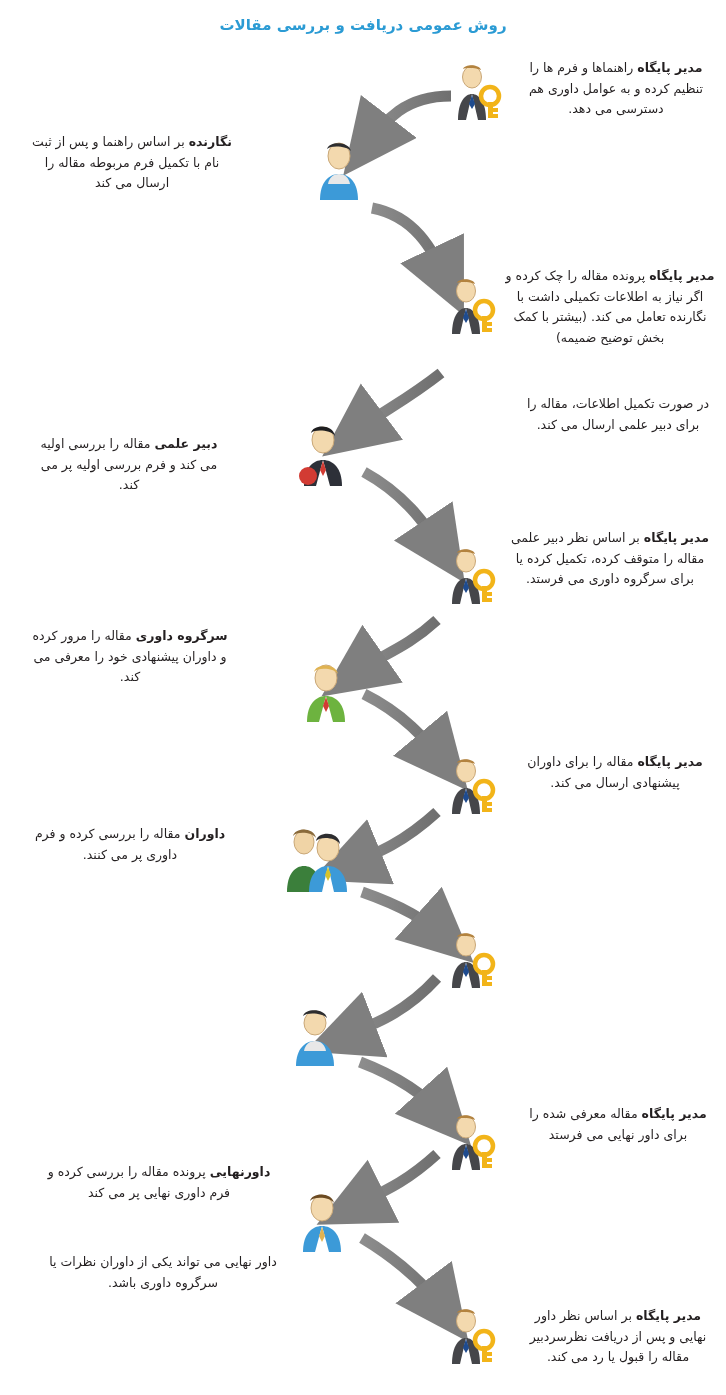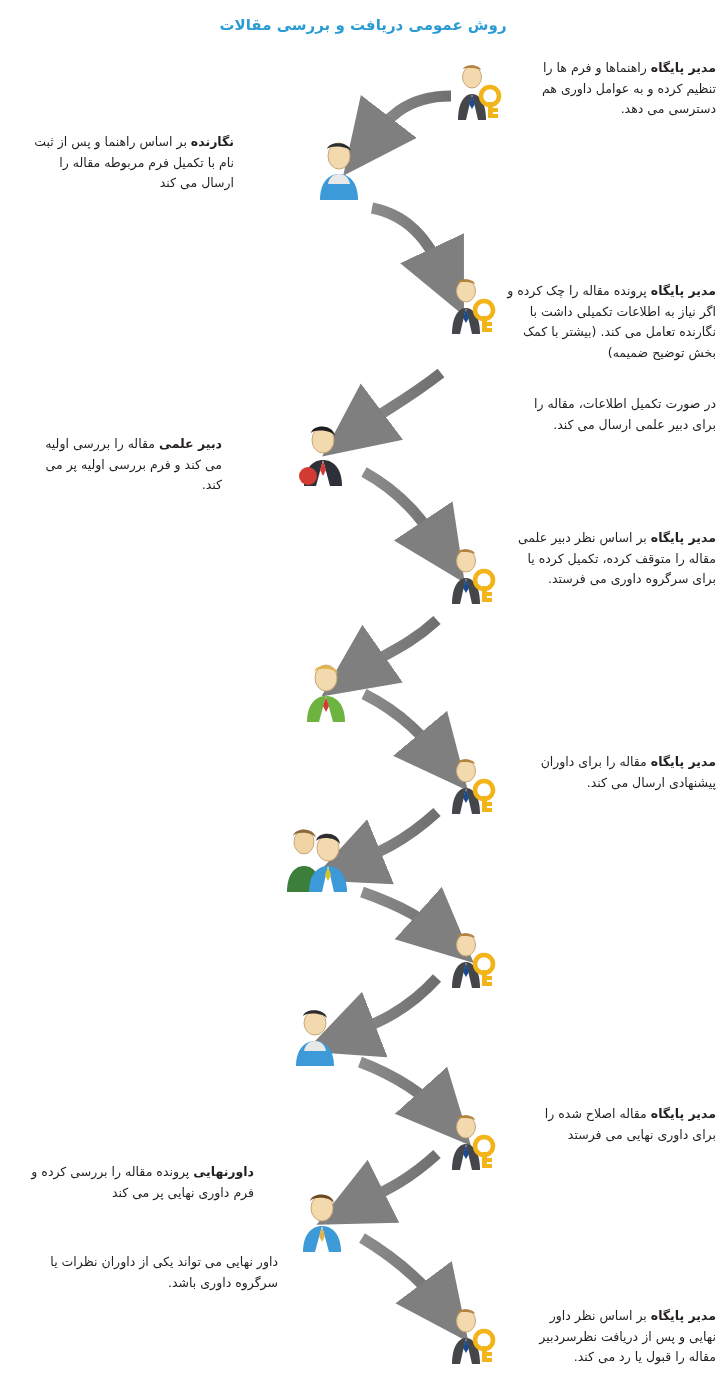--- a/index.html
+++ b/index.html
@@ -12,21 +12,21 @@
   #stage{position:absolute;inset:0;}
 
   .title{
     position:absolute;top:16px;left:0;width:726px;text-align:center;
     font-size:15px;font-weight:bold;color:#2b9bd4;letter-spacing:0;
   }
 
   
   .tx{position:absolute;font-size:12.5px;line-height:1.65;}
   .tx b{font-weight:bold;}
-  .right{text-align:right;}
+  .right{text-align:center;}
 
   
   .av{position:absolute;width:54px;height:56px;}
   .av svg{display:block;}
 
   
   .arrowlayer{position:absolute;inset:0;pointer-events:none;}
 </style>
 </head>
 <body>
@@ -240,55 +240,63 @@
   <div class="tx right" style="top:58px;right:10px;width:200px">
     <b>مدیر پایگاه</b>
     <span>راهنماها و فرم ها را تنظیم کرده و به عوامل داوری هم دسترسی می دهد.</span>
   </div>
 
   <div class="tx right" style="top:132px;right:492px;width:204px">
     <b>نگارنده</b>
     <span>بر اساس راهنما و پس از ثبت نام با تکمیل فرم مربوطه مقاله را ارسال می کند</span>
   </div>
 
-  <div class="tx right" style="top:281px;right:10px;width:212px">
+  <div class="tx right" style="top:266px;right:10px;width:212px">
     <b>مدیر پایگاه</b>
     <span>پرونده مقاله را چک کرده و اگر نیاز به اطلاعات تکمیلی داشت با نگارنده تعامل می کند. (بیشتر با کمک بخش توضیح ضمیمه)</span>
   </div>
 
   <div class="tx right" style="top:394px;right:10px;width:196px">
     <span>در صورت تکمیل اطلاعات، مقاله را برای دبیر علمی ارسال می کند.</span>
   </div>
 
   <div class="tx right" style="top:434px;right:504px;width:186px">
     <b>دبیر علمی</b>
     <span>مقاله را بررسی اولیه می کند و فرم بررسی اولیه پر می کند.</span>
   </div>
 
   <div class="tx right" style="top:528px;right:10px;width:212px">
     <b>مدیر پایگاه</b>
     <span>بر اساس نظر دبیر علمی مقاله را متوقف کرده، تکمیل کرده یا برای سرگروه داوری می فرستد.</span>
   </div>
 
+  <div class="tx right" style="top:626px;right:496px;width:200px">
+    <b>سرگروه داوری</b>
+    <span>مقاله را مرور کرده و داوران پیشنهادی خود را معرفی می کند.</span>
+  </div>
 
   <div class="tx right" style="top:752px;right:10px;width:202px">
     <b>مدیر پایگاه</b>
     <span>مقاله را برای داوران پیشنهادی ارسال می کند.</span>
   </div>
 
+  <div class="tx right" style="top:824px;right:498px;width:196px">
+    <b>داوران</b>
+    <span>مقاله را بررسی کرده و فرم داوری پر می کنند.</span>
+  </div>
 
 
 
 
   <div class="tx right" style="top:1104px;right:10px;width:196px">
     <b>مدیر پایگاه</b>
-    <span>مقاله اصلاح شده را برای داوری نهایی می فرستد</span>
-  </div>
-
-  <div class="tx right" style="top:1162px;right:472px;width:238px">
+    <span>مقاله معرفی شده را برای داور نهایی می فرستد</span>
+  </div>
+
+  <div class="tx right" style="top:1162px;right:448px;width:238px">
     <b>داورنهایی</b>
     <span>پرونده مقاله را بررسی کرده و فرم داوری نهایی پر می کند</span>
   </div>
 
   <div class="tx right" style="top:1252px;right:448px;width:230px">
     <span>داور نهایی می تواند یکی از داوران نظرات یا سرگروه داوری باشد.</span>
   </div>
 
   <div class="tx right" style="top:1306px;right:10px;width:196px">
     <b>مدیر پایگاه</b>

